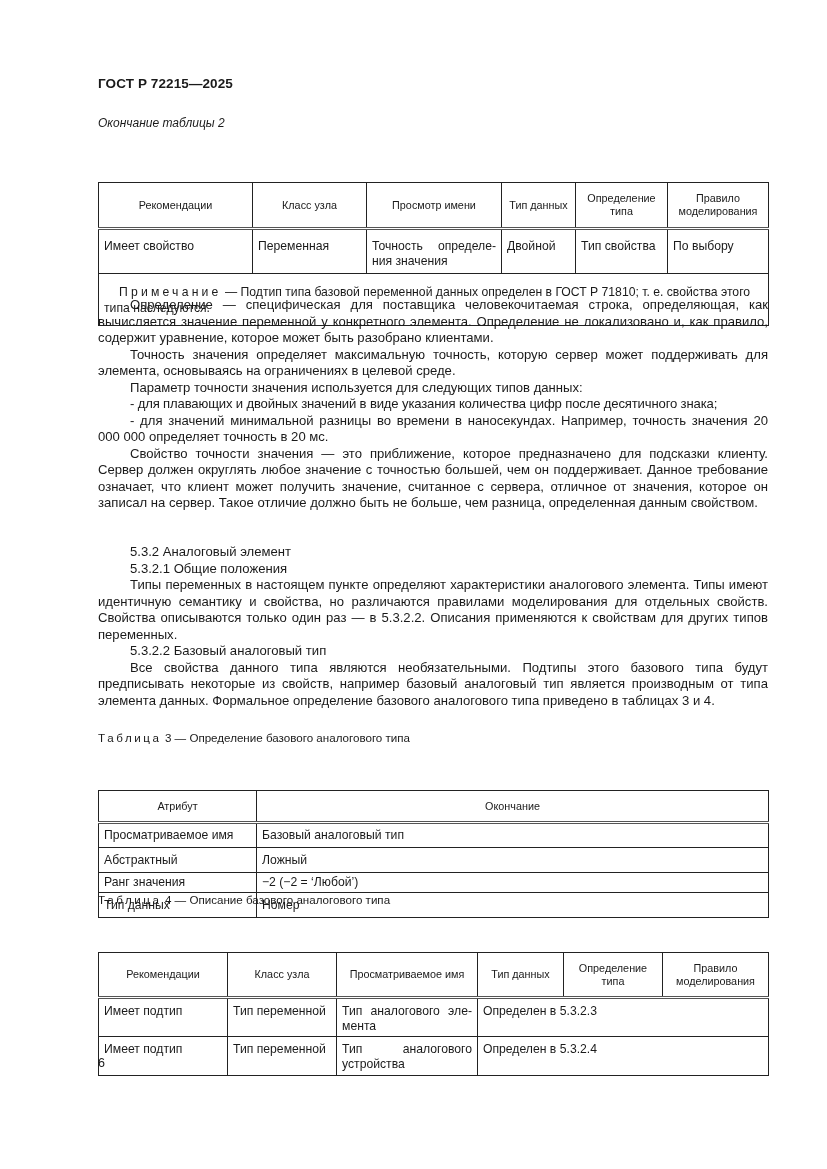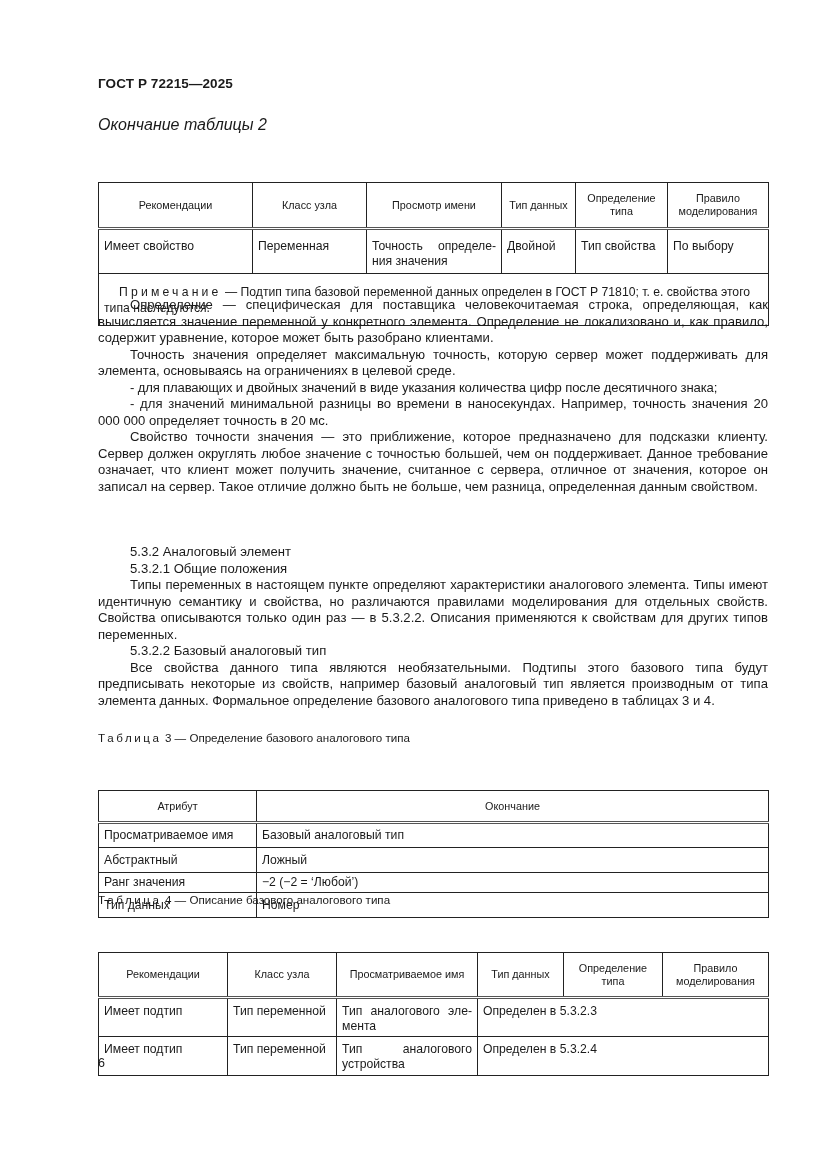--- a/index.html
+++ b/index.html
@@ -6,21 +6,21 @@
   body {
     width: 827px; height: 1169px; position: relative; overflow: hidden;
     font-family: "Liberation Sans", "DejaVu Sans", sans-serif;
     color: #1a1a1a;
   }
   .abs { position: absolute; }
   .doc-header {
     left: 98px; top: 76px; font-size: 13.5px; font-weight: bold; letter-spacing: 0.1px;
   }
   .table-cont {
-    left: 98px; top: 116px; font-size: 16px; font-style: italic;
+    left: 98px; top: 116px; font-size: 12px; font-style: italic;
   }
   table.gt {
     position: absolute; border-collapse: collapse; table-layout: fixed;
     font-size: 12.2px; line-height: 15px; margin-top: 40px;
   }
   table.gt td, table.gt th {
     border: 1px solid #222; padding: 0; vertical-align: top; font-weight: normal;
   }
   table.gt { border: 1.6px solid #222; }
   table.gt th {
@@ -89,20 +89,21 @@
   </tr>
   <tr style="height:52px">
     <td colspan="6" class="note-cell"><span style="display:inline-block;width:15px"></span><span class="spaced">Примечание</span><span> — Подтип типа базовой переменной данных определен в ГОСТ Р 71810; т. е. свойства этого типа наследуются.</span></td>
   </tr>
 </tbody>
   </table>
 
 <div class="abs body-text" style="top:297px;">
   <p>Определение — специфическая для поставщика человекочитаемая строка, определяющая, как вычисляется значение переменной у конкретного элемента. Определение не локализовано и, как правило, содержит уравнение, которое может быть разобрано клиентами.</p>
   <p>Точность значения определяет максимальную точность, которую сервер может поддерживать для элемента, основываясь на ограничениях в целевой среде.</p>
+  <p>Параметр точности значения используется для следующих типов данных:</p>
   <p style="letter-spacing:-0.15px">- для плавающих и двойных значений в виде указания количества цифр после десятичного знака;</p>
   <p>- для значений минимальной разницы во времени в наносекундах. Например, точность значения 20 000 000 определяет точность в 20 мс.</p>
   <p>Свойство точности значения — это приближение, которое предназначено для подсказки клиенту. Сервер должен округлять любое значение с точностью большей, чем он поддерживает. Данное требование означает, что клиент может получить значение, считанное с сервера, отличное от значения, которое он записал на сервер. Такое отличие должно быть не больше, чем разница, определенная данным свойством.</p>
 </div>
 
 <div class="abs body-text" style="top:544px;">
   <p class="h-sec">5.3.2 Аналоговый элемент</p>
   <p style="">5.3.2.1 Общие положения</p>
   <p>Типы переменных в настоящем пункте определяют характеристики аналогового элемента. Типы имеют идентичную семантику и свойства, но различаются правилами моделирования для отдельных свойств. Свойства описываются только один раз — в 5.3.2.2. Описания применяются к свойствам для других типов переменных.</p>
   <p>5.3.2.2 Базовый аналоговый тип</p>

